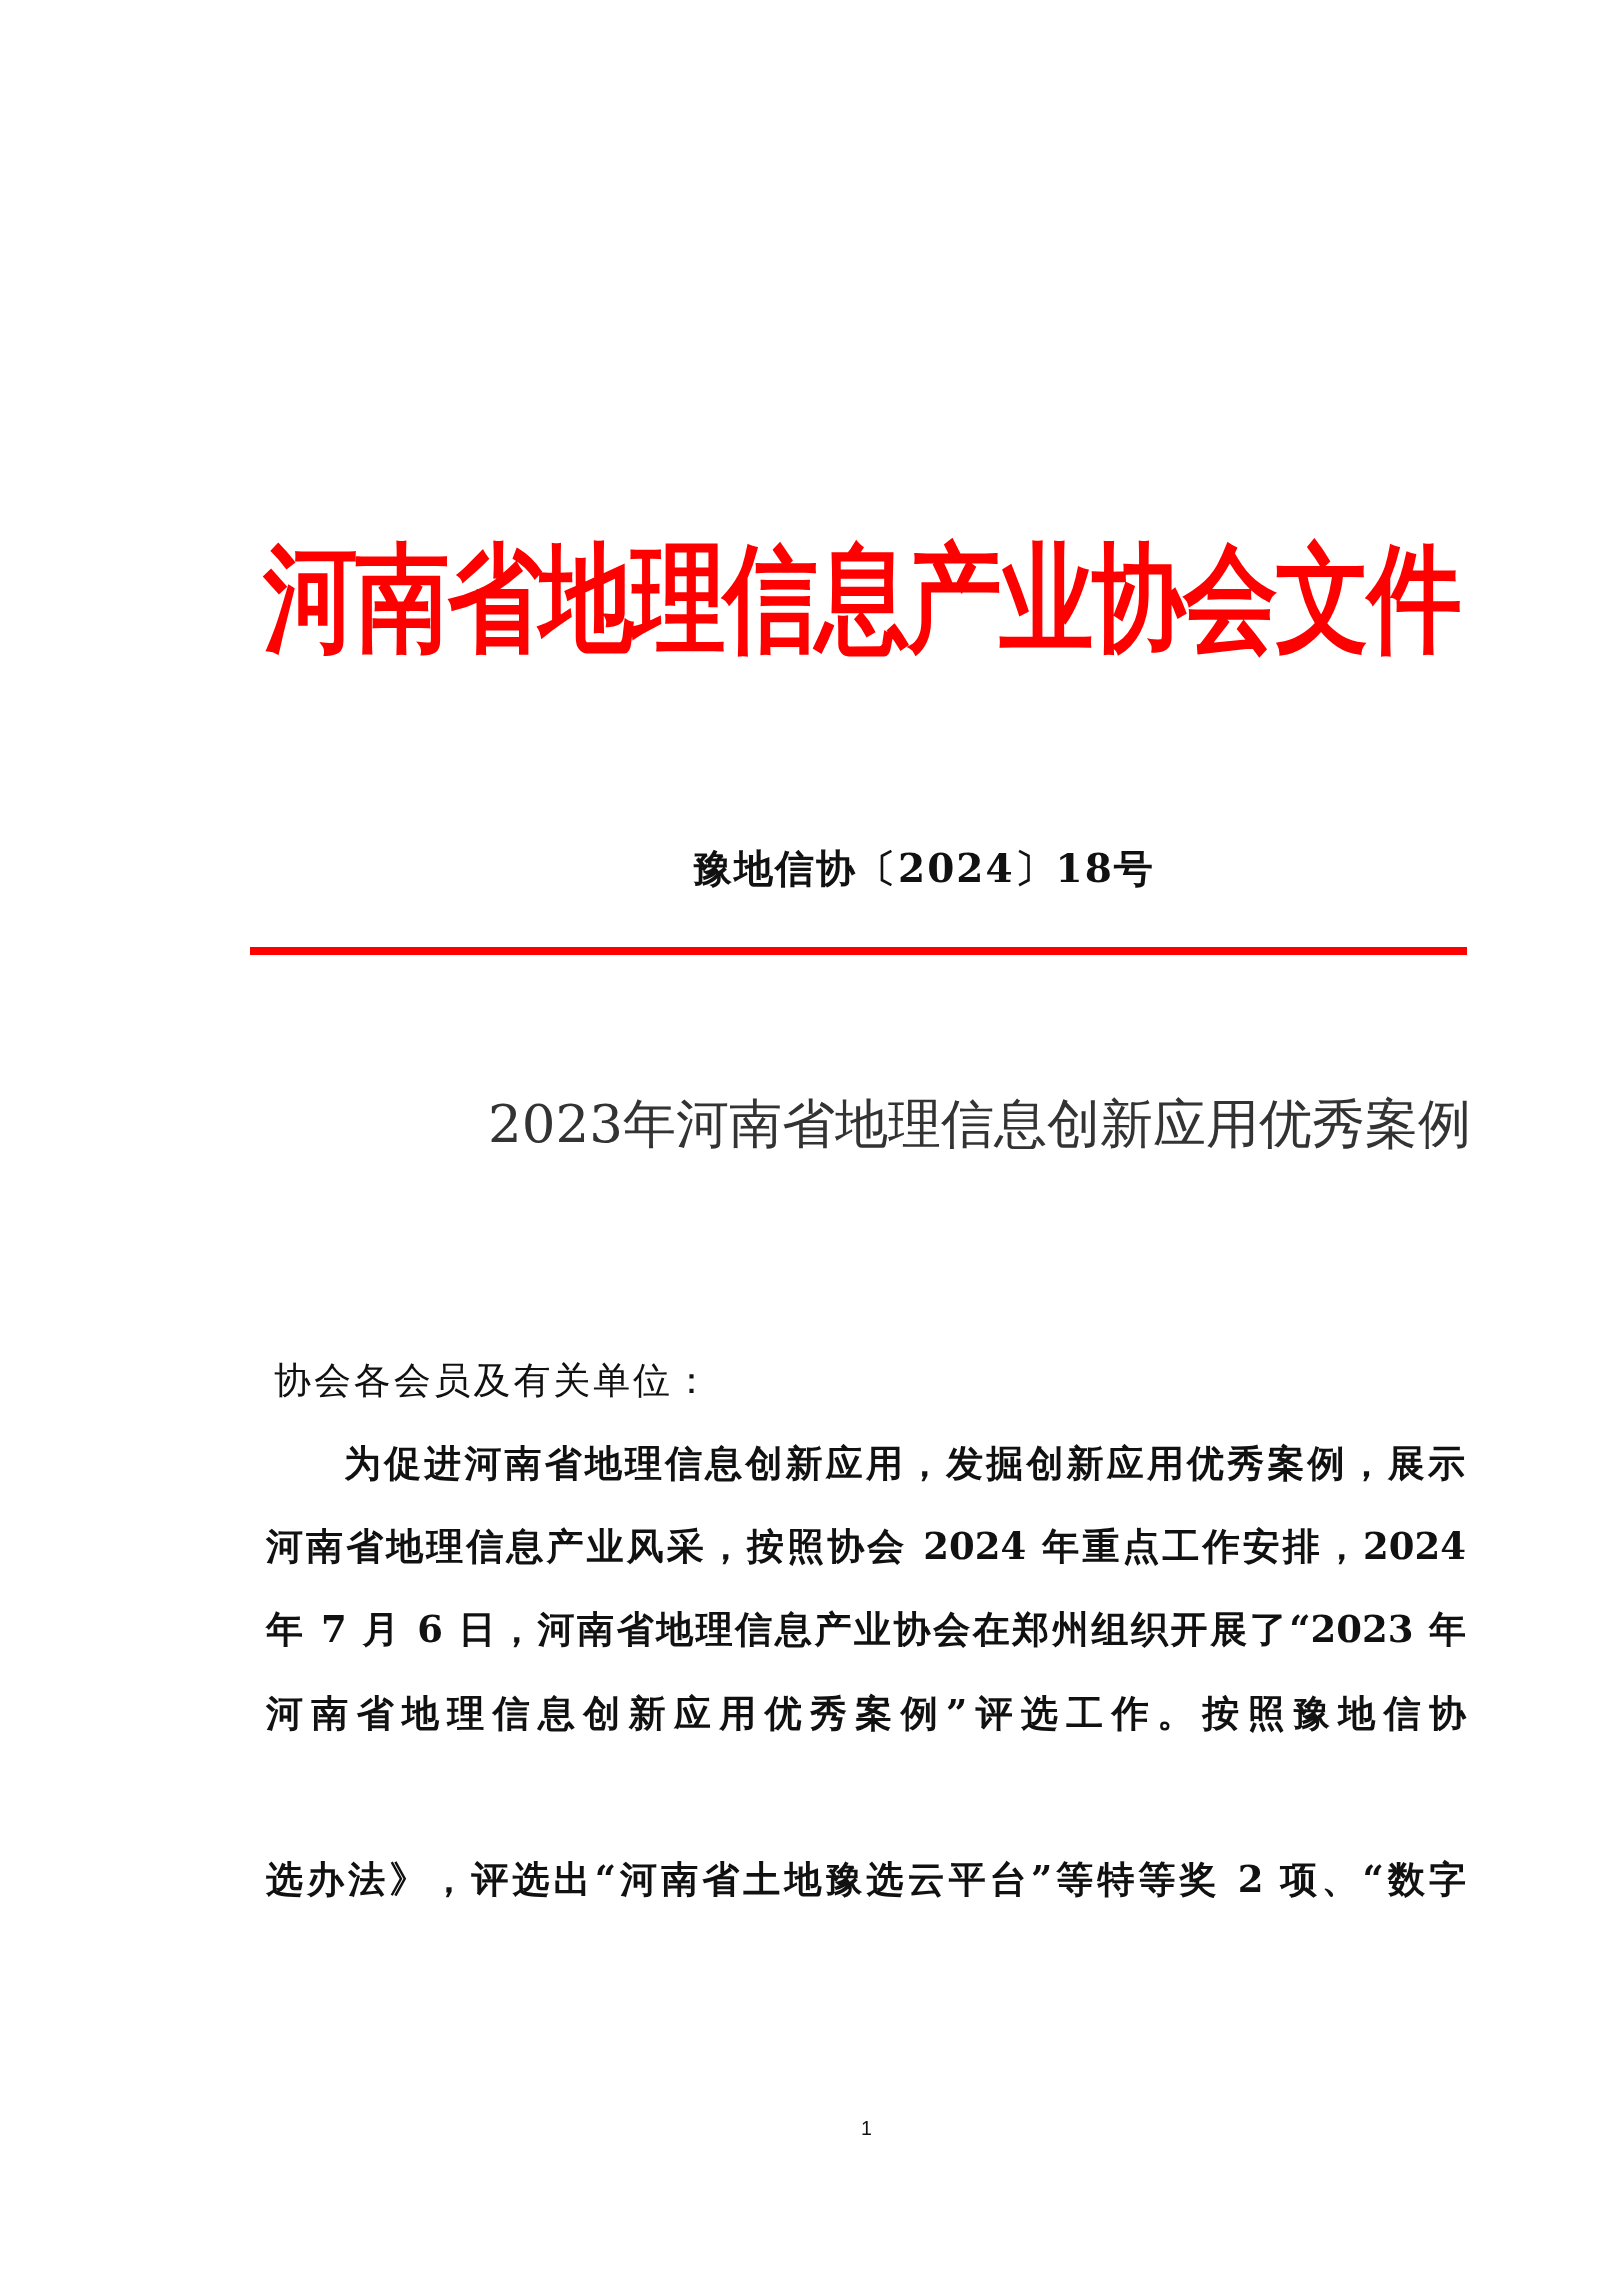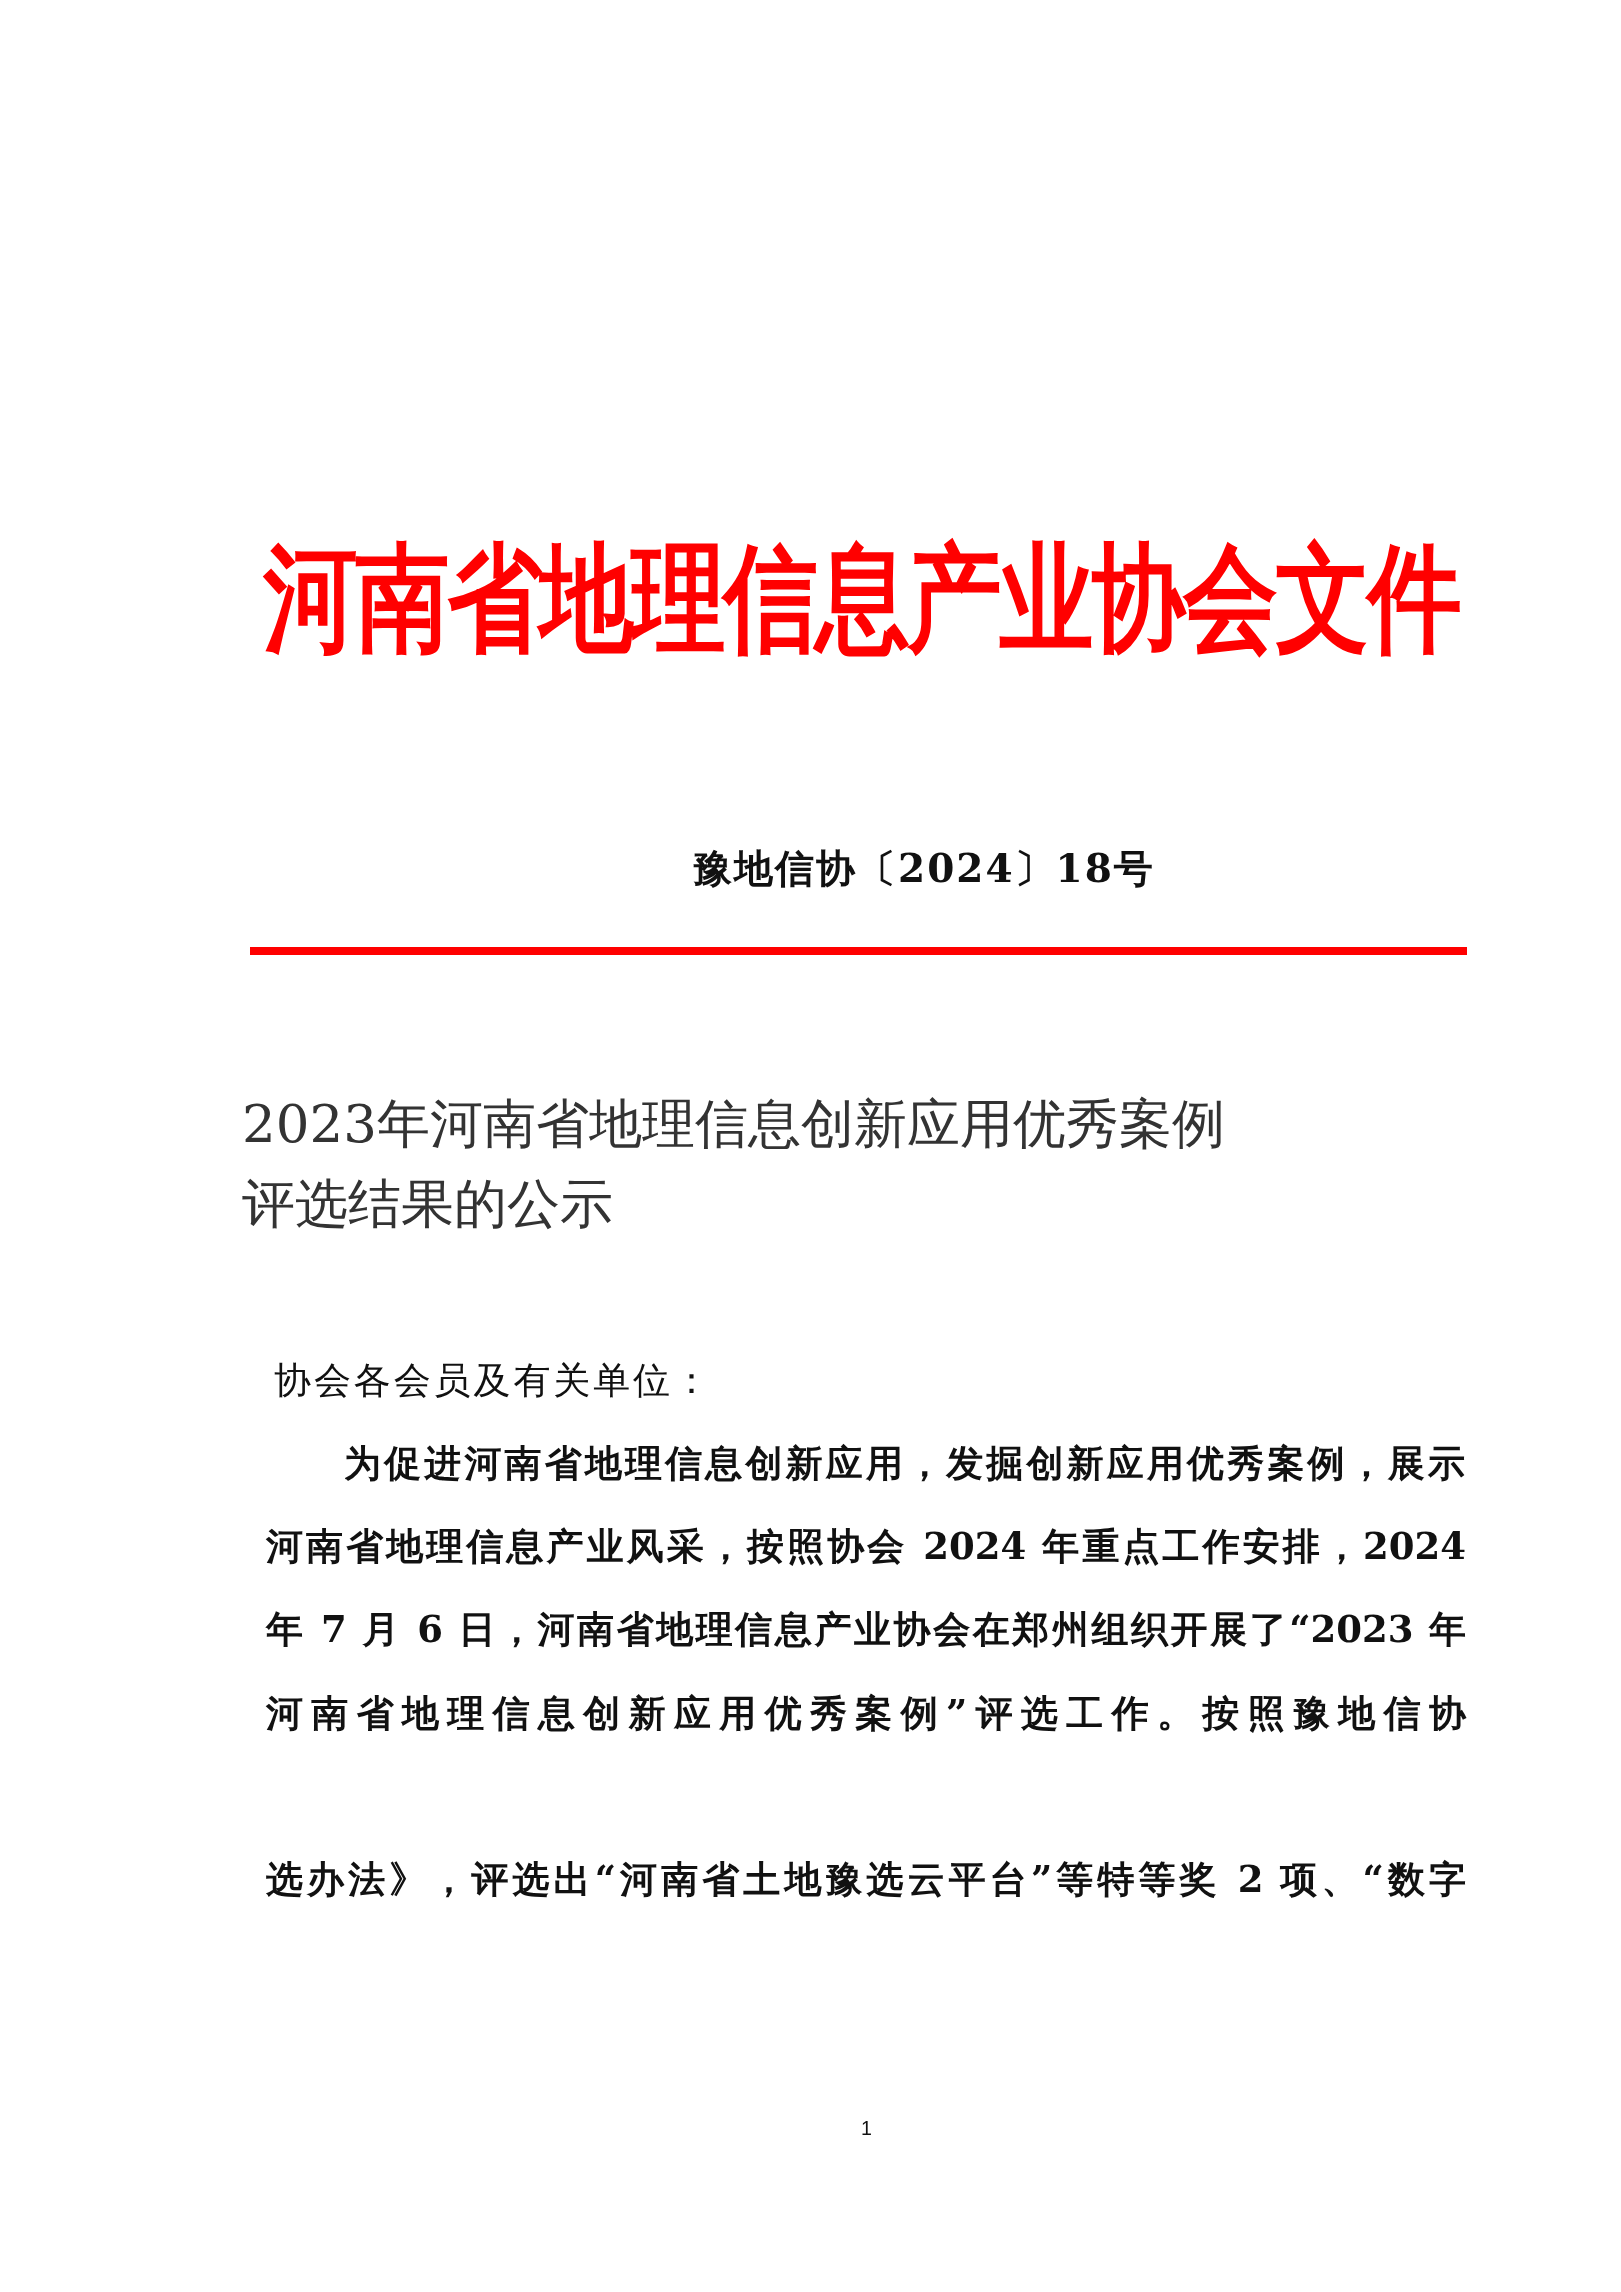--- a/index.html
+++ b/index.html
@@ -69,21 +69,21 @@
     top: 947px;
     width: 1217px;
     height: 7.8px;
     background: #ff0000;
   }
   
   .title {
     position: absolute;
     left: 196px;
     width: 1229px;
-    text-align: left;
+    text-align: right;
     color: #333333;
     font-family: "DejaVu Serif", "Liberation Serif", serif;
     font-size: 53px;
     line-height: 59px;
     white-space: nowrap;
   }
   .title.line1 { top: 1094px; }
   .title.line2 { top: 1174px; }
   
   .salutation {
@@ -126,21 +126,20 @@
 
   <div class="masthead">
     <span class="masthead-text">河南省地理信息产业协会文件</span>
   </div>
 
   <div class="doc-number">豫地信协〔2024〕18号</div>
 
   <div class="red-rule"></div>
 
   <div class="title line1">2023年河南省地理信息创新应用优秀案例</div>
-  <div class="title line2">评选结果的公示</div>
 
   <div class="salutation">协会各会员及有关单位：</div>
 
   <div class="body-line indent" style="top:1440px;">为促进河南省地理信息创新应用，发掘创新应用优秀案例，展示</div>
   <div class="body-line" style="top:1523px;">河南省地理信息产业风采，按照协会 2024 年重点工作安排，2024</div>
   <div class="body-line" style="top:1606px;">年 7 月 6 日，河南省地理信息产业协会在郑州组织开展了“2023 年</div>
   <div class="body-line" style="top:1690px;">河南省地理信息创新应用优秀案例”评选工作。按照豫地信协</div>
   <div class="body-line" style="top:1856px;">选办法》，评选出“河南省土地豫选云平台”等特等奖 2 项、“数字</div>
 
   <div class="page-number">1</div>

